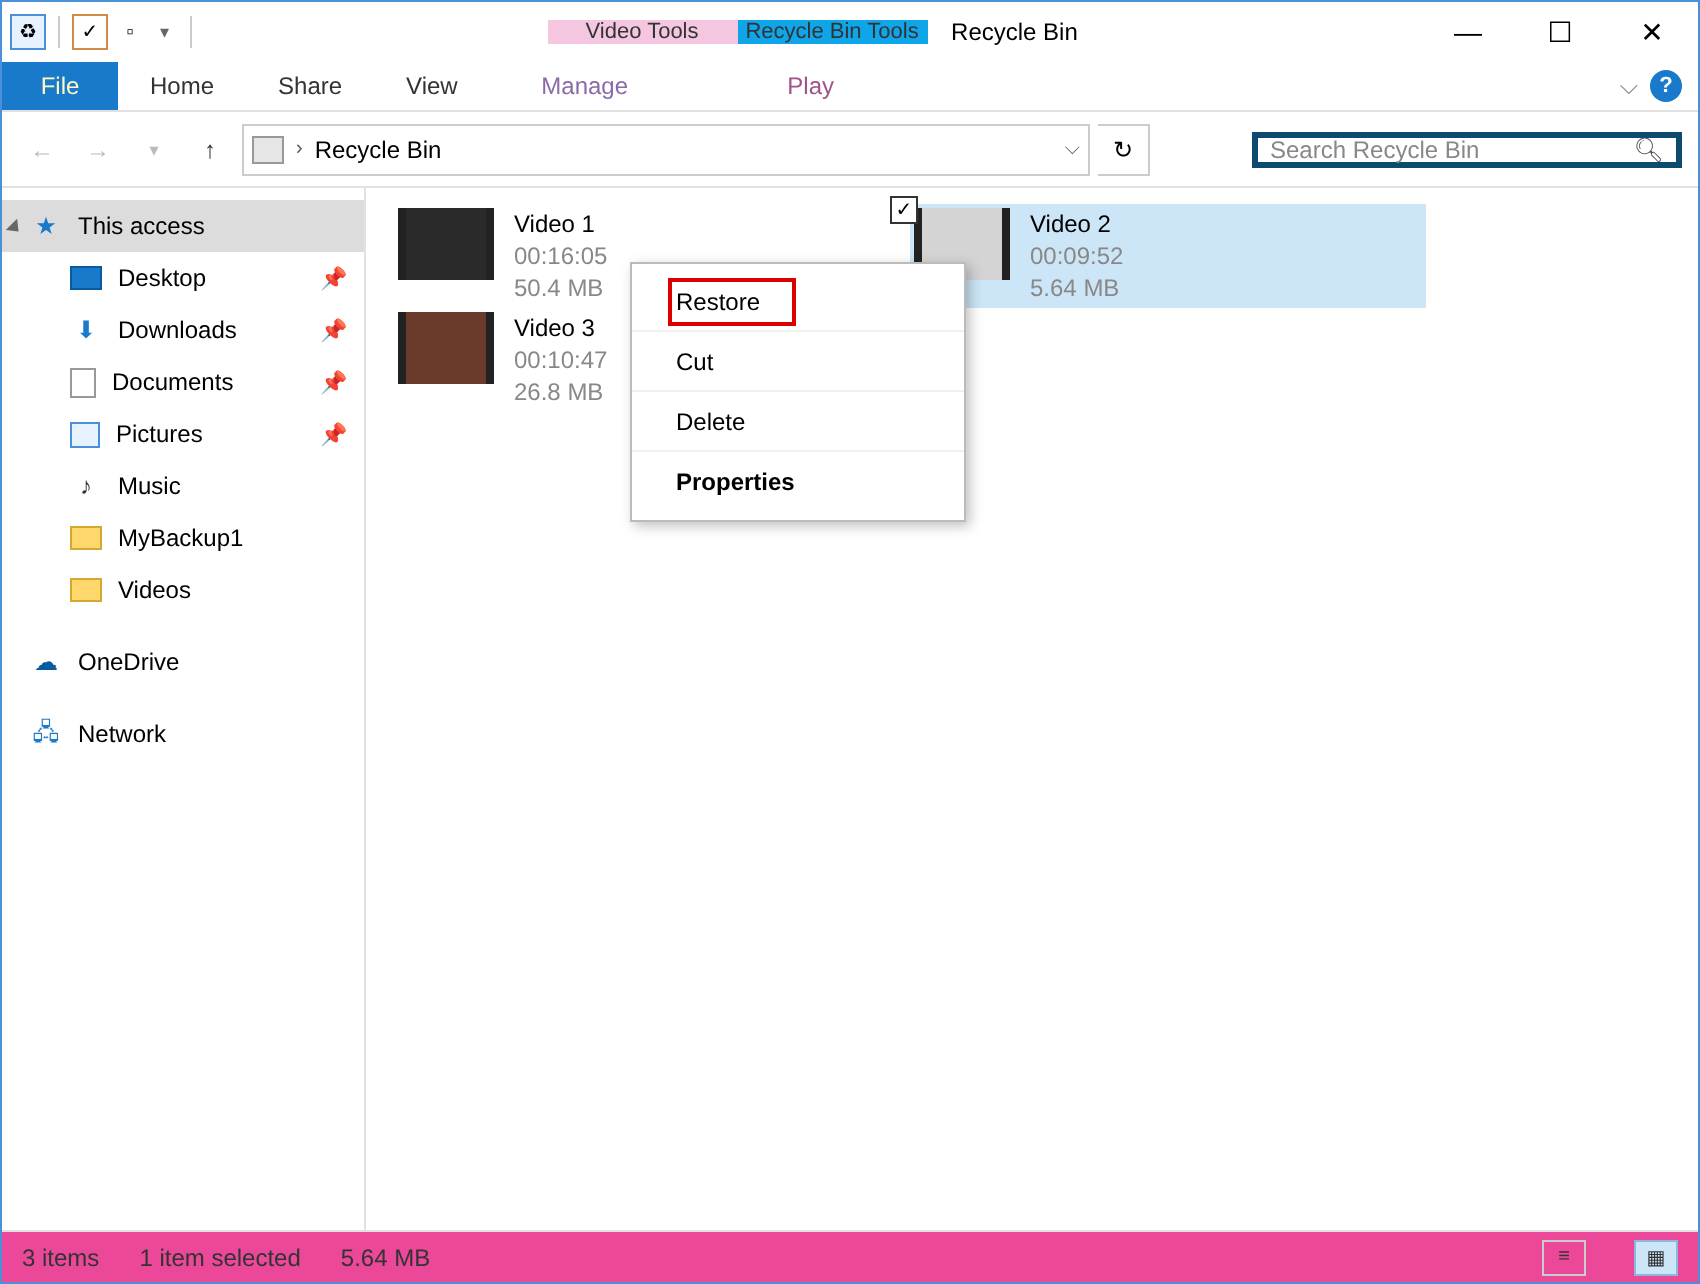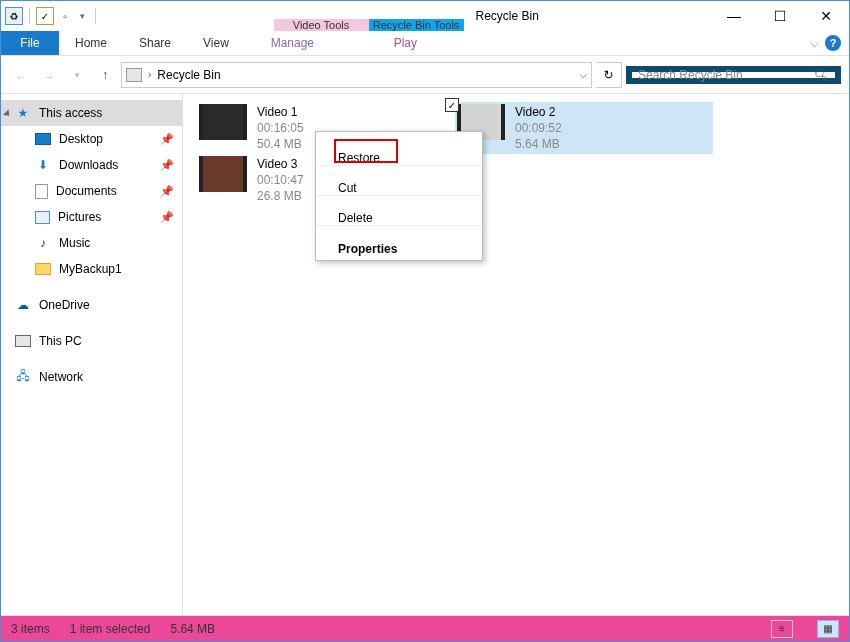--- a/index.html
+++ b/index.html
@@ -3,21 +3,21 @@
 <meta charset="utf-8">
 <style>
 * { box-sizing: border-box; margin: 0; padding: 0; font-family: "Segoe UI", sans-serif; font-size: 12px; }
 body { width: 850px; height: 642px; background: #fff; border: 1px solid #4a90d9; position: relative; overflow: hidden; }
 
 
 .titlebar { height: 30px; display: flex; align-items: stretch; background: #fff; }
 .titlebar-left { display: flex; align-items: center; padding: 0 4px; gap: 2px; }
 .qat-icon { width: 18px; height: 18px; display: flex; align-items: center; justify-content: center; border: 1px solid #ccc; font-size: 10px; }
 .qat-sep { width: 1px; height: 16px; background: #ccc; margin: 0 4px; }
-.context-tabs { display: flex; align-items: flex-end; margin-left: 170px; }
+.context-tabs { display: flex; align-items: center; margin-left: 170px; }
 .ctx-tab { width: 95px; display: flex; flex-direction: column; align-items: center; justify-content: center; font-size: 11px; }
 .ctx-tab.video { background: #f5c6e0; color: #333; }
 .ctx-tab.recycle { background: #0ea5e9; color: #333; }
 .title-text { flex: 1; display: flex; align-items: center; padding: 0 12px; }
 .win-controls { display: flex; }
 .win-btn { width: 46px; display: flex; align-items: center; justify-content: center; font-size: 14px; }
 
 
 .menubar { height: 25px; display: flex; align-items: stretch; background: #fff; border-bottom: 1px solid #e1e1e1; }
 .file-tab { background: #1979ca; color: #fef9c3; width: 58px; display: flex; align-items: center; justify-content: center; }
@@ -29,21 +29,21 @@
 .help-icon { width: 16px; height: 16px; border-radius: 50%; background: #1979ca; color: #fff; display: flex; align-items: center; justify-content: center; font-size: 11px; font-weight: bold; }
 
 
 .addressrow { height: 38px; display: flex; align-items: center; padding: 4px 8px; border-bottom: 1px solid #e1e1e1; gap: 4px; }
 .nav-btn { width: 24px; height: 24px; display: flex; align-items: center; justify-content: center; color: #bbb; }
 .nav-btn.enabled { color: #333; }
 .breadcrumb { flex: 1; height: 26px; border: 1px solid #ccc; display: flex; align-items: center; padding: 0 4px; gap: 6px; }
 .bc-icon { width: 16px; height: 14px; background: #e6e6e6; border: 1px solid #999; position: relative; }
 .bc-chev { color: #555; font-size: 10px; }
 .refresh-btn { width: 26px; height: 26px; border: 1px solid #ccc; border-left: none; display: flex; align-items: center; justify-content: center; }
-.searchbox { width: 215px; height: 18px; border: 6px solid #0c4a6e; display: flex; align-items: center; padding: 0 6px; color: #888; }
+.searchbox { width: 215px; height: 18px; border: 3px solid #0c4a6e; display: flex; align-items: center; padding: 0 6px; color: #888; margin-left: 47px; }
 .searchbox .mag { margin-left: auto; color: #555; }
 
 
 .main { display: flex; height: 522px; }
 .sidebar { width: 182px; border-right: 1px solid #e1e1e1; padding: 6px 0; overflow: hidden; }
 .nav-item { height: 26px; display: flex; align-items: center; padding: 0 8px 0 18px; gap: 8px; position: relative; }
 .nav-item.quick { background: #dcdcdc; padding-left: 14px; }
 .nav-item.quick::before { content: ""; position: absolute; left: 4px; top: 10px; width: 0; height: 0; border-top: 4px solid transparent; border-bottom: 4px solid transparent; border-left: 5px solid #666; transform: rotate(45deg); }
 .nav-item .icon { width: 16px; height: 16px; display: flex; align-items: center; justify-content: center; font-size: 12px; }
 .nav-item .pin { margin-left: auto; color: #999; font-size: 11px; width: 14px; }
@@ -71,21 +71,21 @@
 .thumb.v1 { background:#2a2a2a; }
 .thumb.v2 { background:#d4d4d4; }
 .thumb.v3 { background:#6a3a2a; }
 .checkmark { position:absolute; left:-12px; top:-6px; width:14px; height:14px; border:1px solid #333; background:#fff; font-size:10px; display:flex; align-items:center; justify-content:center; }
 .file-meta { display: flex; flex-direction: column; line-height: 16px; }
 .file-name { color: #000; }
 .file-sub { color: #888; }
 
 
 .ctxmenu { position: absolute; left: 314px; top: 130px; width: 168px; background: #fff; border: 1px solid #bbb; box-shadow: 2px 2px 6px rgba(0,0,0,0.25); padding: 4px 0; }
-.ctxmenu-item { height: 30px; display: flex; align-items: flex-end; padding: 0 22px; font-size: 13px; border-bottom: 1px solid #f0f0f0; }
+.ctxmenu-item { height: 30px; display: flex; align-items: center; padding: 0 22px; font-size: 13px; border-bottom: 1px solid #f0f0f0; }
 .ctxmenu-item:last-child { border-bottom: none; }
 .ctxmenu-item.restore { position: relative; }
 .ctxmenu-item.restore .highlight { position:absolute; left:18px; top:3px; width:64px; height:24px; border:2px solid #d00; pointer-events:none; }
 .ctxmenu-item.props { font-weight: bold; }
 
 
 .statusbar { position: absolute; left: 0; right: 0; bottom: 0; height: 26px; border-top: 1px solid #e1e1e1; display: flex; align-items: center; padding: 0 10px; gap: 20px; color: #333; font-size: 12px; background:#ec4899; }
 .statusbar .spacer { flex:1; }
 .view-btn { width:22px; height:18px; border:1px solid #ccc; display:flex; align-items:center; justify-content:center; font-size:10px; }
 .view-btn.active { background:#cde6f7; border-color:#8ab8e0; }
@@ -173,27 +173,27 @@
       <span class="pin">📌</span>
     </div>
     <div class="nav-item sub">
       <span class="icon music">♪</span>
       <span>Music</span>
     </div>
     <div class="nav-item sub">
       <span class="icon folder"></span>
       <span>MyBackup1</span>
     </div>
+    <div class="nav-item sub">
+      <span class="icon folder"></span>
+      <span>Videos</span>
+    </div>
     <div class="nav-item top">
       <span class="icon onedrive">☁</span>
       <span>OneDrive</span>
-    </div>
-    <div class="nav-item top">
-      <span class="icon thispc"></span>
-      <span>This PC</span>
     </div>
     <div class="nav-item top">
       <span class="icon network">🖧</span>
       <span>Network</span>
     </div>
   </div>
 
   <div class="content">
     <div class="items-row">
       <div class="file-item">

